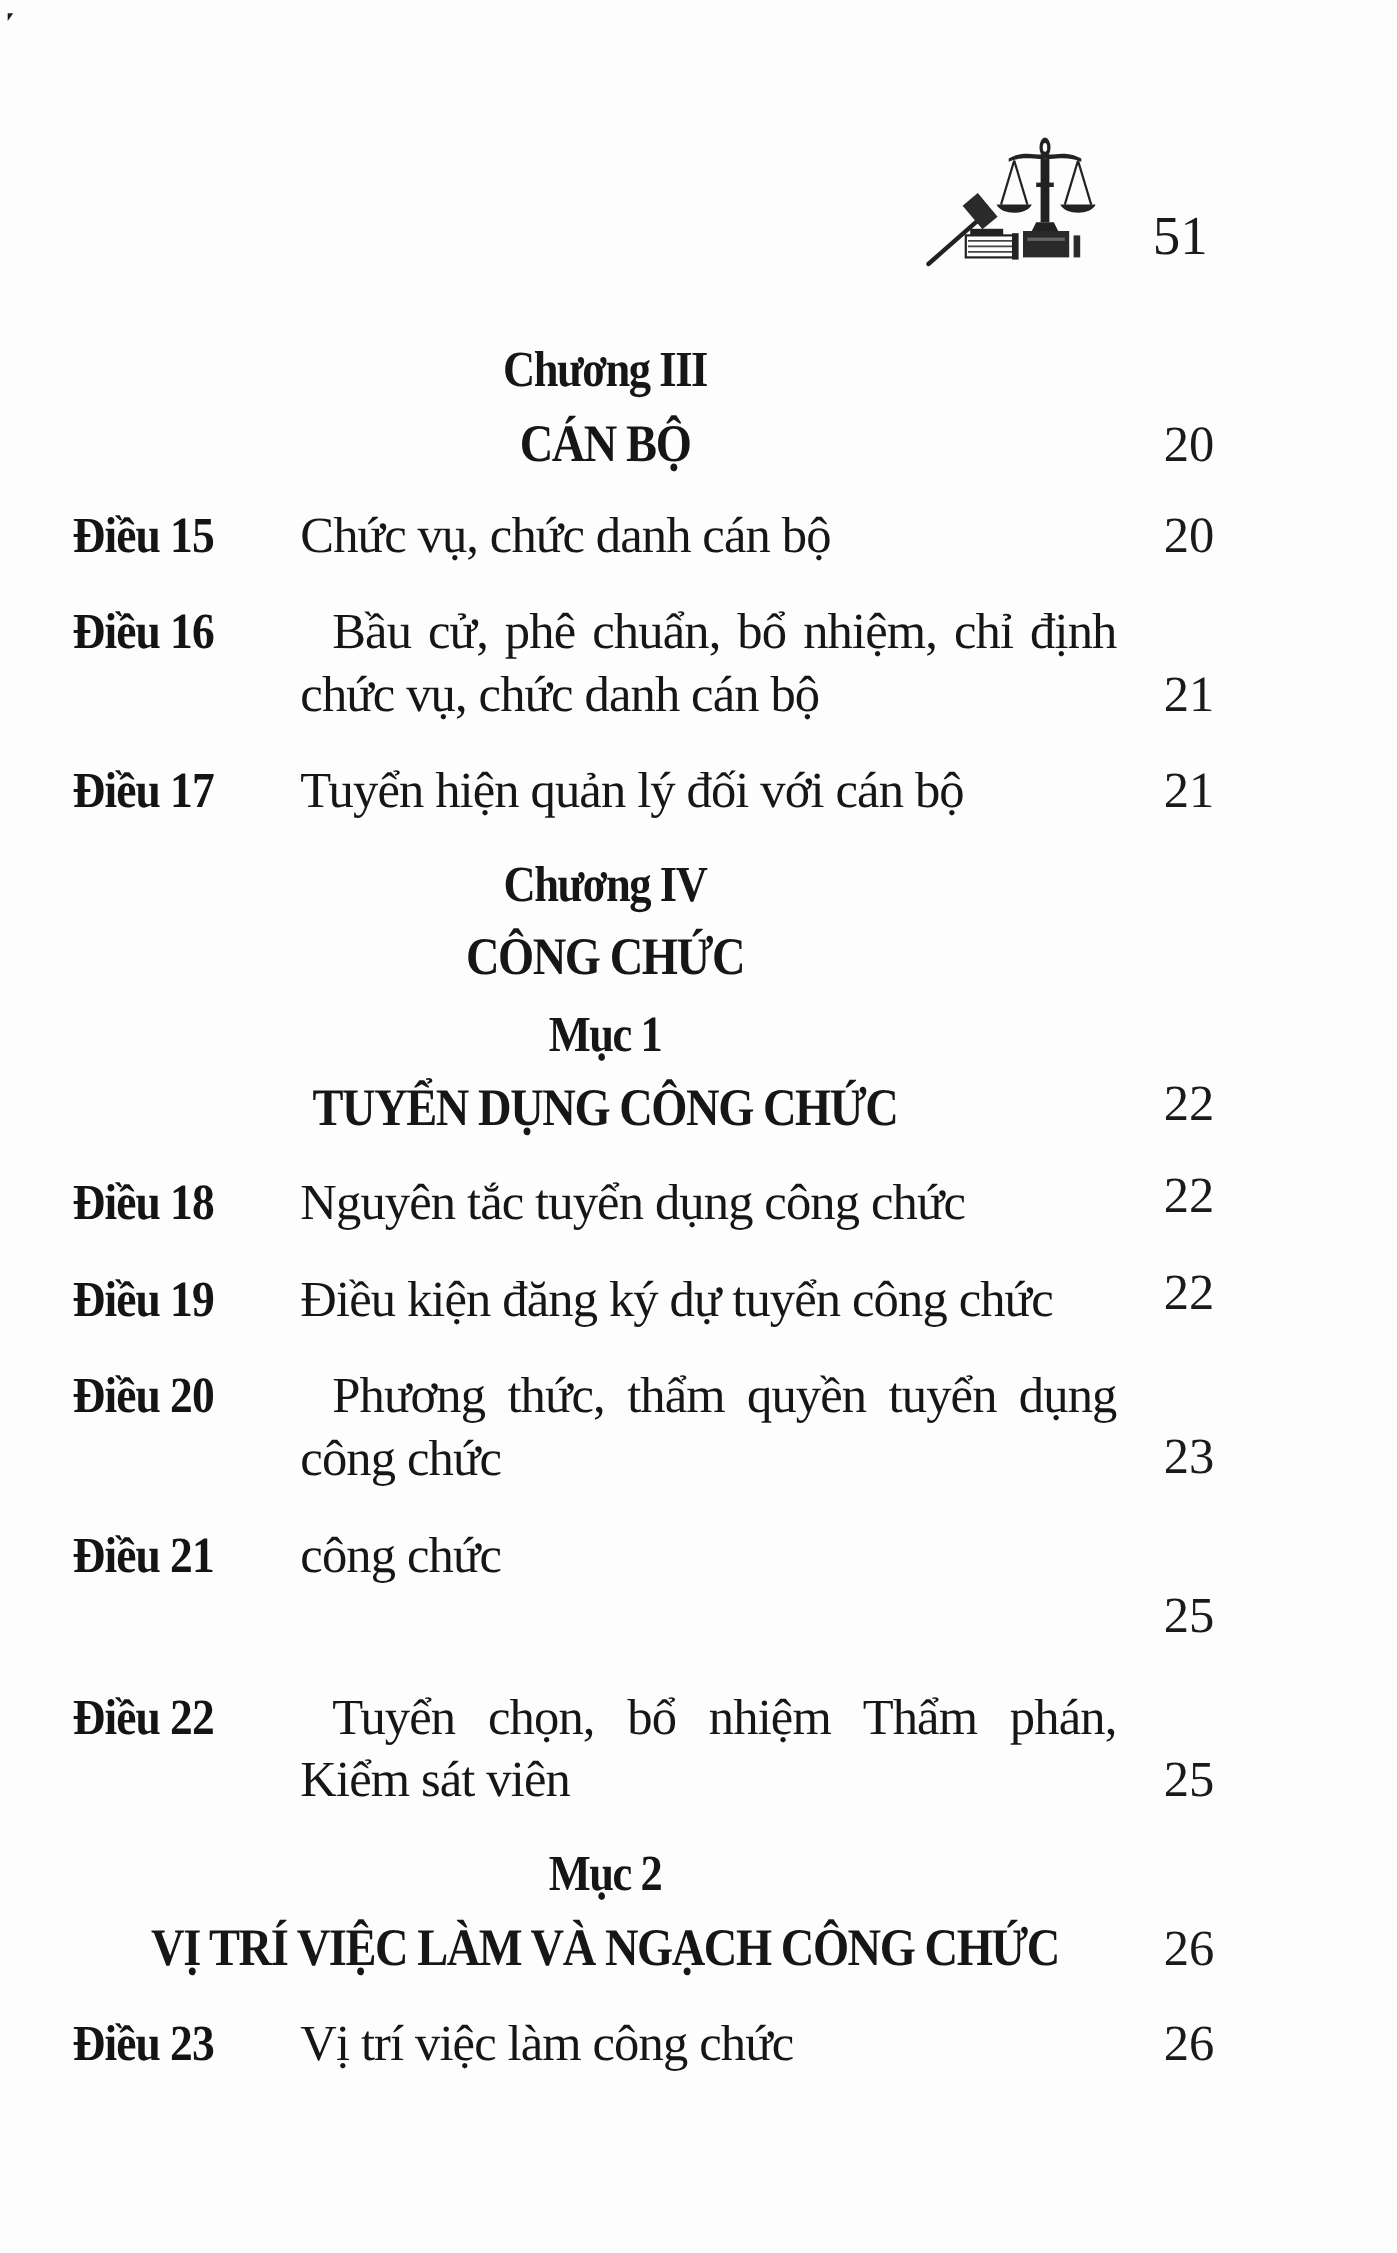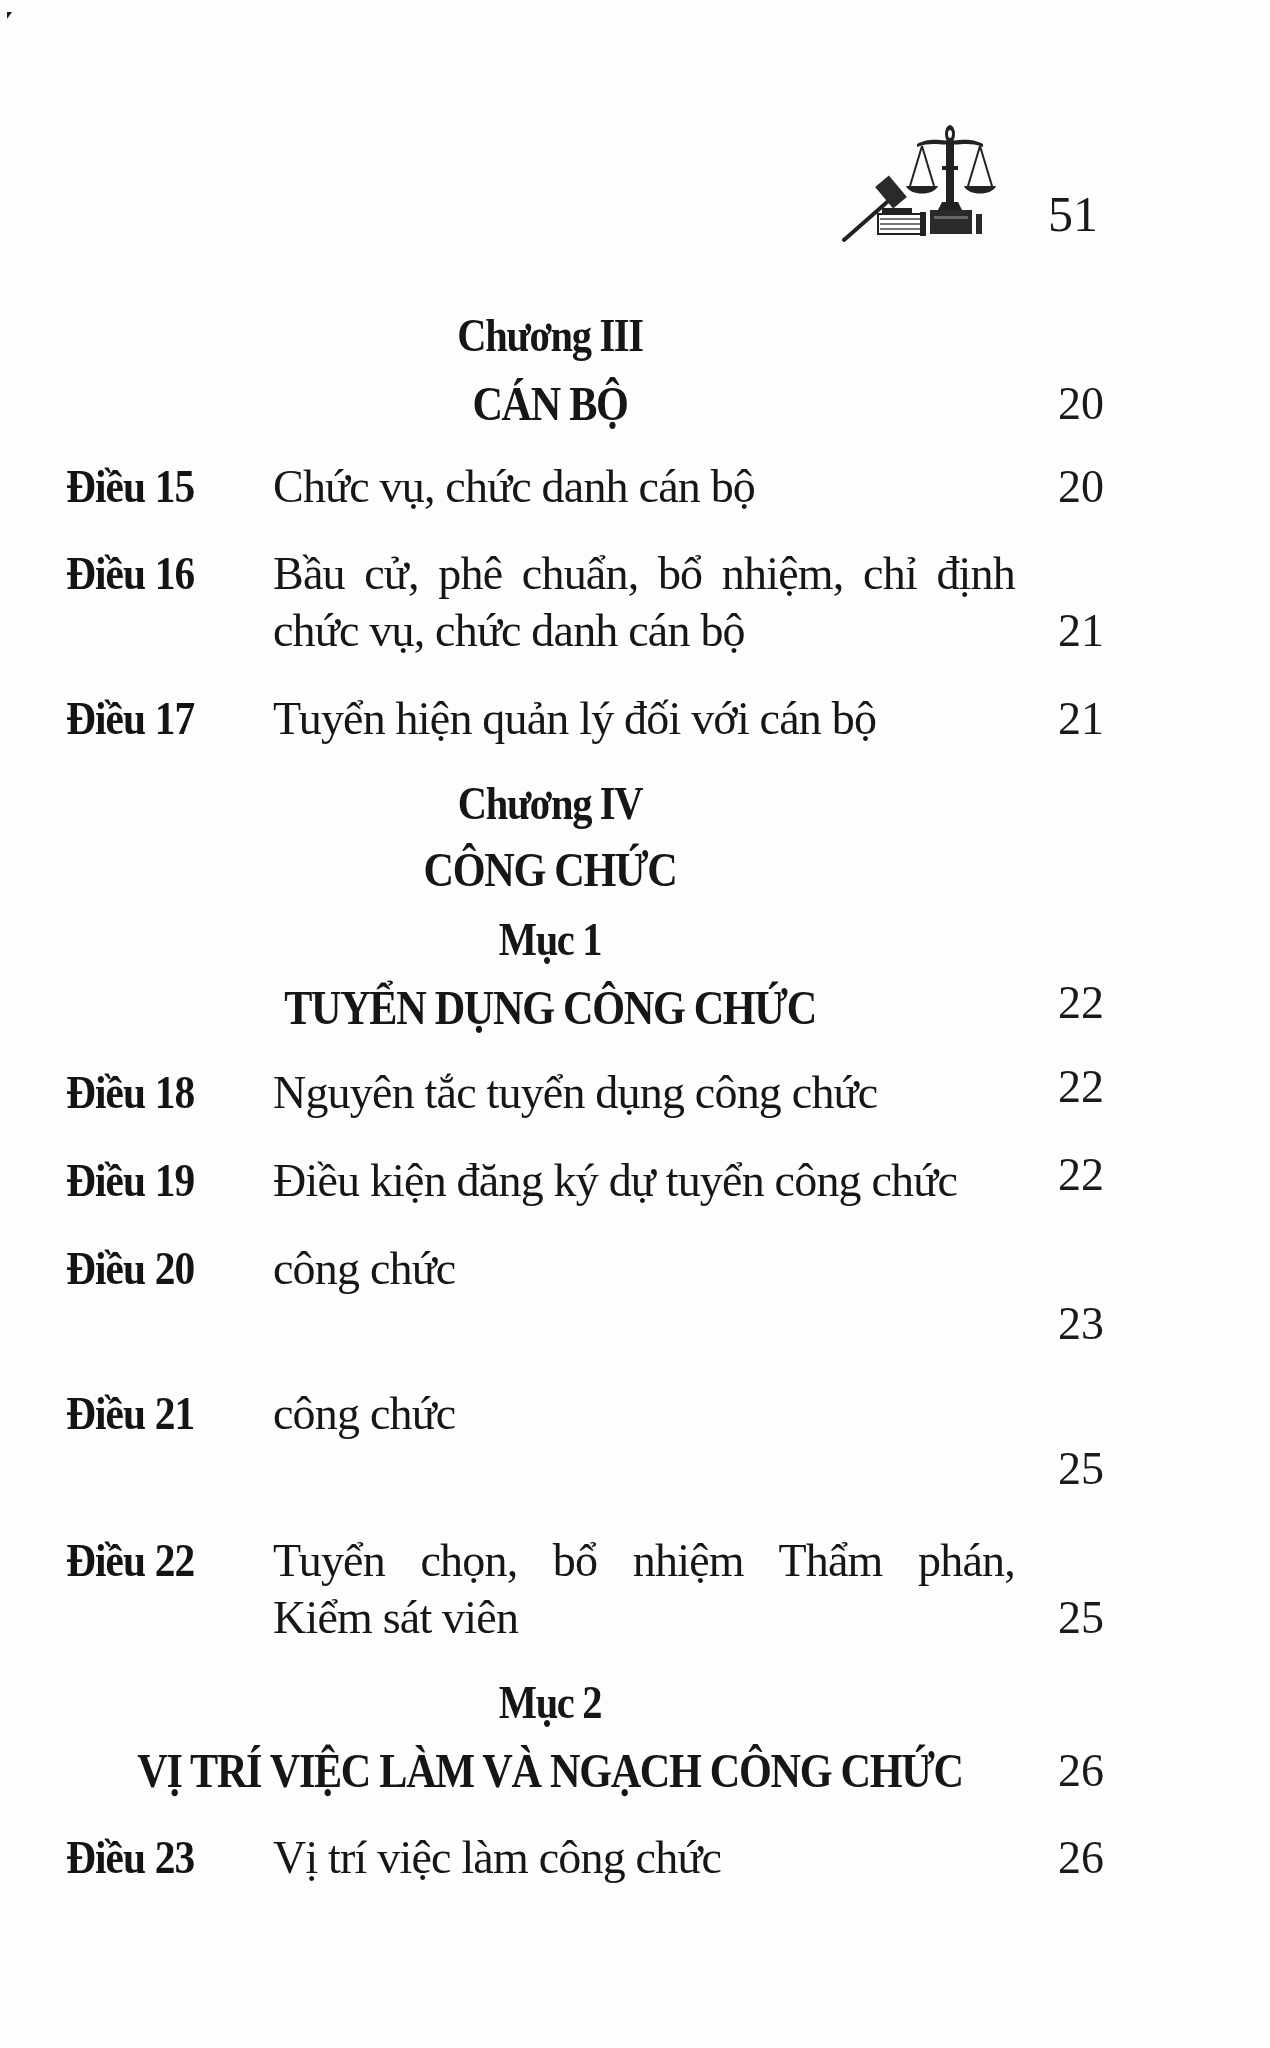--- a/index.html
+++ b/index.html
@@ -108,20 +108,21 @@
       letter-spacing: -0.8px;
       color: #161616;
     }
     .item-title .line {
       display: block;
       white-space: nowrap;
     }
     .item-title .line.justify {
       text-align: justify;
       text-align-last: justify;
+      margin-left: 29px;
     }
     .item-page {
       position: absolute;
       left: 1040px;
       width: 64px;
       text-align: right;
       font-size: 46px;
       line-height: 57px;
       color: #1a1a1a;
     }
@@ -218,20 +219,21 @@
     <span class="item-label">Điều 19</span>
     <div class="item-title">
       <span class="line">Điều kiện đăng ký dự tuyển công chức</span>
     </div>
     <span class="item-page" style="top:-6px;">22</span>
   </div>
 
   <div class="item" style="top:1240px;">
     <span class="item-label">Điều 20</span>
     <div class="item-title">
+      <span class="line justify">Phương thức, thẩm quyền tuyển dụng</span>
       <span class="line">công chức</span>
     </div>
     <span class="item-page" style="top:55px;">23</span>
   </div>
 
   <div class="item" style="top:1385px;">
     <span class="item-label">Điều 21</span>
     <div class="item-title">
       <span class="line">công chức</span>
     </div>

